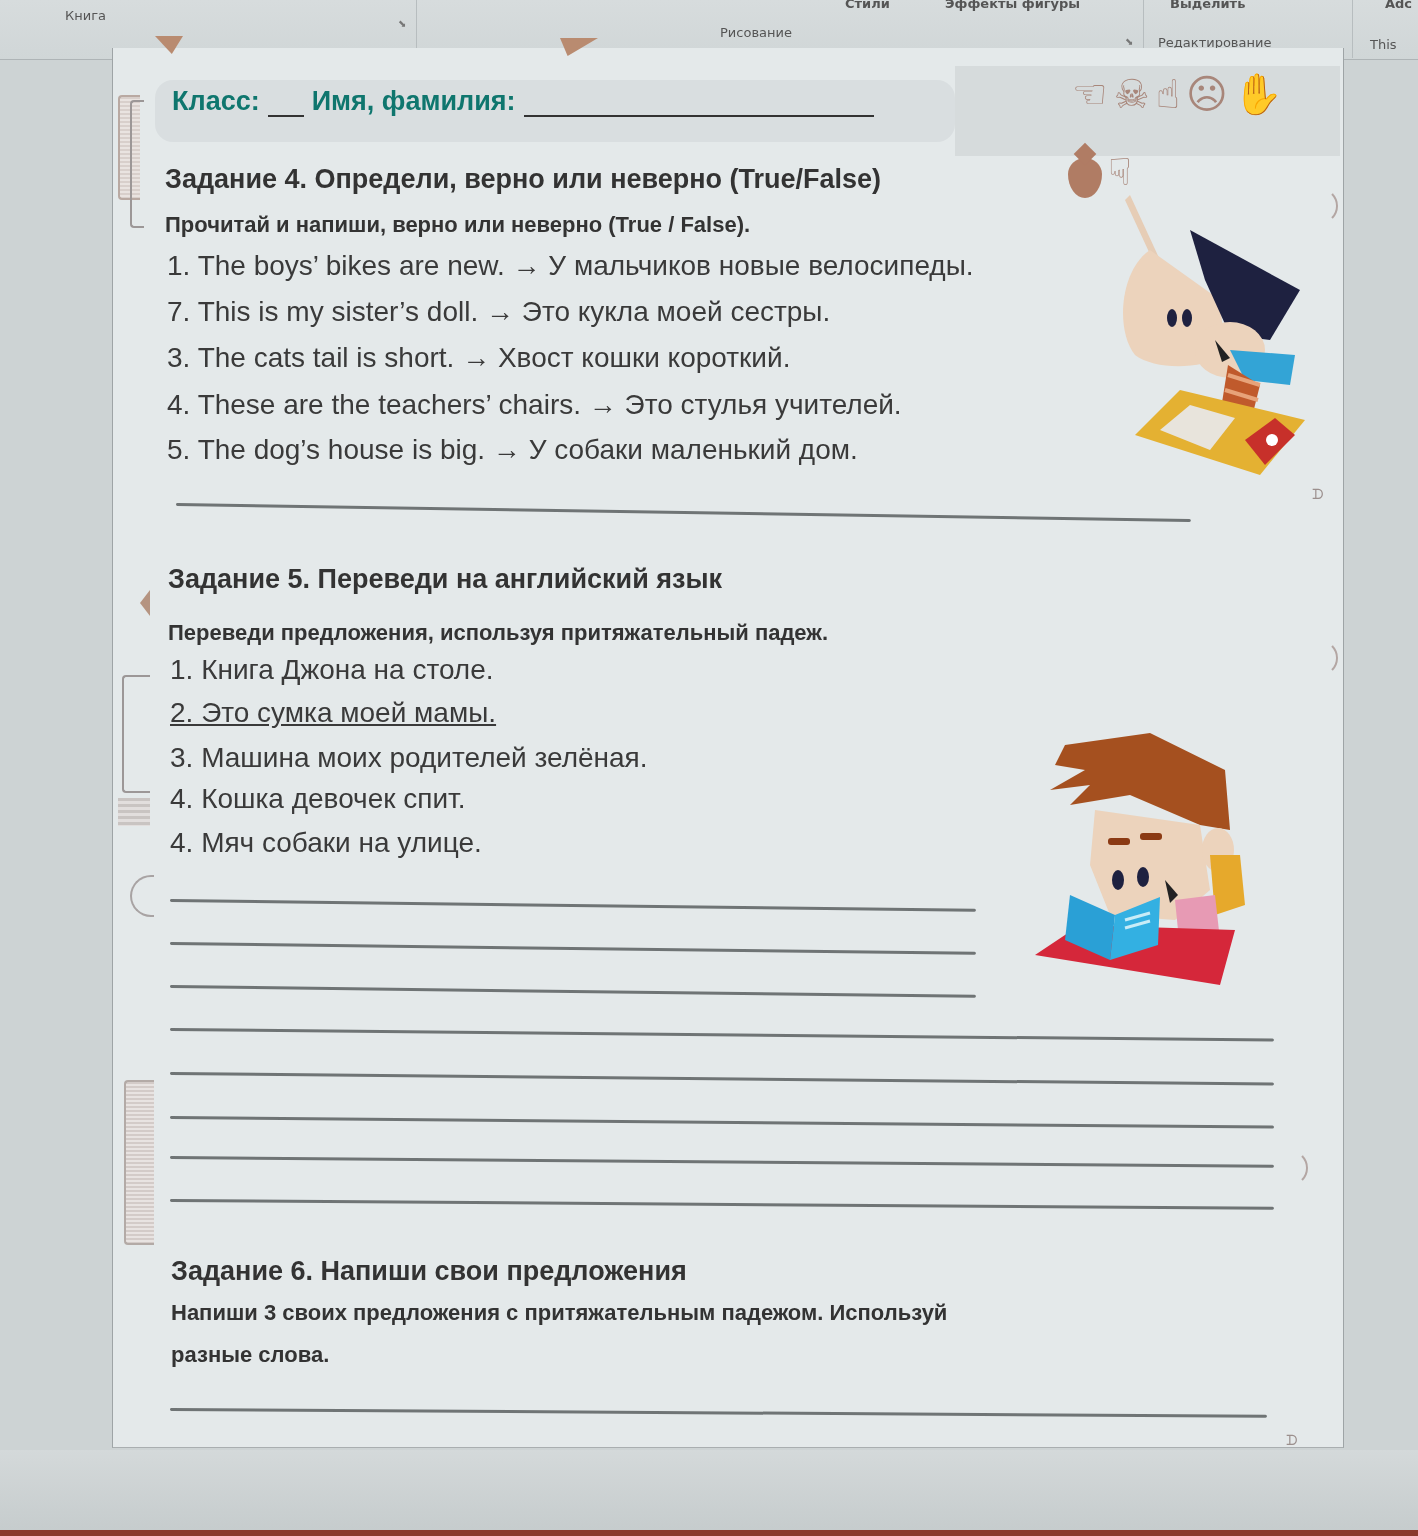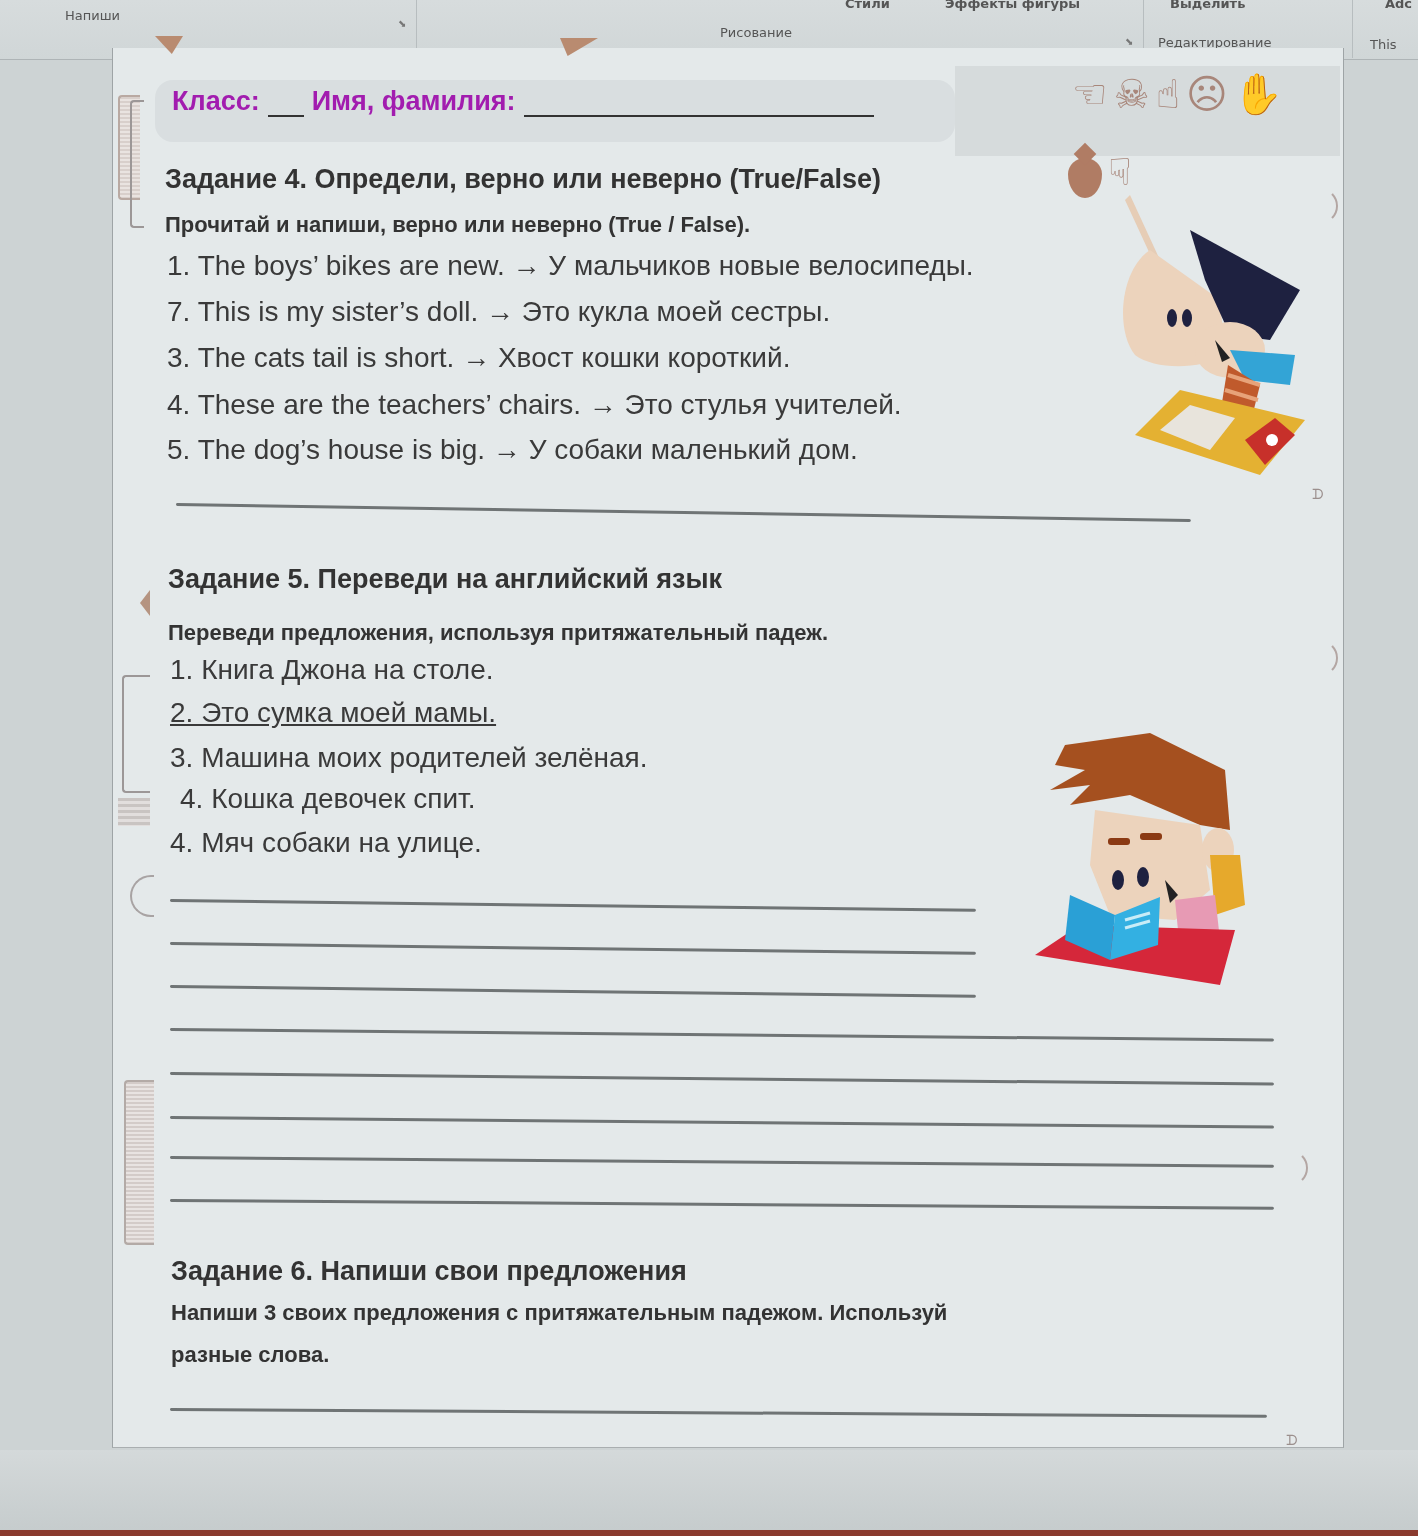--- a/index.html
+++ b/index.html
@@ -51,21 +51,21 @@
     
     .header-band {
       position: absolute; left: 155px; top: 80px; width: 800px; height: 62px;
       background: #d9dee0; border-radius: 18px;
     }
     .header-band-right {
       position: absolute; left: 955px; top: 66px; width: 385px; height: 90px;
       background: #d6dbdc;
     }
     .name-row {
-      position: absolute; left: 172px; top: 86px; font-size: 27px; font-weight: bold; color: #a21caf;
+      position: absolute; left: 172px; top: 86px; font-size: 27px; font-weight: bold; color: #0f766e;
       display: flex; align-items: flex-end; gap: 8px; white-space: nowrap;
     }
     .blank-short { display: inline-block; width: 36px; border-bottom: 2px solid #333; height: 24px; }
     .blank-long { display: inline-block; width: 350px; border-bottom: 2px solid #333; height: 30px; }
 
     .symbol-row {
       position: absolute; left: 1072px; top: 74px; display: flex; gap: 6px; align-items: center;
       font-size: 40px; color: #a8867a; line-height: 1;
       font-family: "DejaVu Sans", sans-serif;
     }
@@ -98,21 +98,21 @@
   </style>
 </head>
 <body>
 
 <div class="ribbon">
   <span class="ribbon-top-item" style="left:845px;">Стили</span>
   <span class="ribbon-top-item" style="left:945px;">Эффекты фигуры</span>
   <span class="ribbon-top-item" style="left:1170px;">Выделить</span>
   <span class="ribbon-top-item" style="left:1385px;">Adc</span>
 
-  <span class="ribbon-group-label" style="left:65px; top:8px;">Напиши</span>
+  <span class="ribbon-group-label" style="left:65px; top:8px;">Книга</span>
   <span class="launcher" style="left:398px; top:18px;">⬊</span>
   <span class="ribbon-divider" style="left:416px;"></span>
 
   <span class="ribbon-group-label" style="left:720px; top:25px;">Рисование</span>
   <span class="launcher" style="left:1125px; top:36px;">⬊</span>
   <span class="ribbon-divider" style="left:1143px;"></span>
 
   <span class="ribbon-group-label" style="left:1158px; top:35px;">Редактирование</span>
   <span class="ribbon-divider" style="left:1352px;"></span>
   <span class="ribbon-group-label" style="left:1370px; top:37px;">This</span>
@@ -182,21 +182,21 @@
   <path d="M50 240 L80 215 L125 228 L100 260 Z" fill="#e8e4dc"></path>
   <path d="M135 250 L165 228 L185 245 L155 275 Z" fill="#c7302a"></path>
   <circle cx="162" cy="250" r="6" fill="#fff"></circle>
 </svg>
 
 <div class="task-title" style="left:168px; top:564px;">Задание 5. Переведи на английский язык</div>
 <div class="task-sub" style="left:168px; top:600px;margin-top:20px;">Переведи предложения, используя притяжательный падеж.</div>
 <div class="item" style="left:170px; top:654px;">1. Книга Джона на столе.</div>
 <div class="item" style="left:170px; top:697px;text-decoration:underline;">2. Это сумка моей мамы.</div>
 <div class="item" style="left:170px; top:742px;">3. Машина моих родителей зелёная.</div>
-<div class="item" style="left:180px; top:783px;">4. Кошка девочек спит.</div>
+<div class="item" style="left:170px; top:783px;">4. Кошка девочек спит.</div>
 <div class="item" style="left:170px; top:827px;">4. Мяч собаки на улице.</div>
 
 <div class="line" style="left:170px; top:899px; width:806px; transform:rotate(0.7deg);"></div>
 <div class="line" style="left:170px; top:942px; width:806px; transform:rotate(0.7deg);"></div>
 <div class="line" style="left:170px; top:985px; width:806px; transform:rotate(0.7deg);"></div>
 <div class="line" style="left:170px; top:1028px; width:1104px; transform:rotate(0.55deg);"></div>
 <div class="line" style="left:170px; top:1072px; width:1104px; transform:rotate(0.55deg);"></div>
 <div class="line" style="left:170px; top:1116px; width:1104px; transform:rotate(0.5deg);"></div>
 <div class="line" style="left:170px; top:1156px; width:1104px; transform:rotate(0.45deg);"></div>
 <div class="line" style="left:170px; top:1199px; width:1104px; transform:rotate(0.4deg);"></div>

